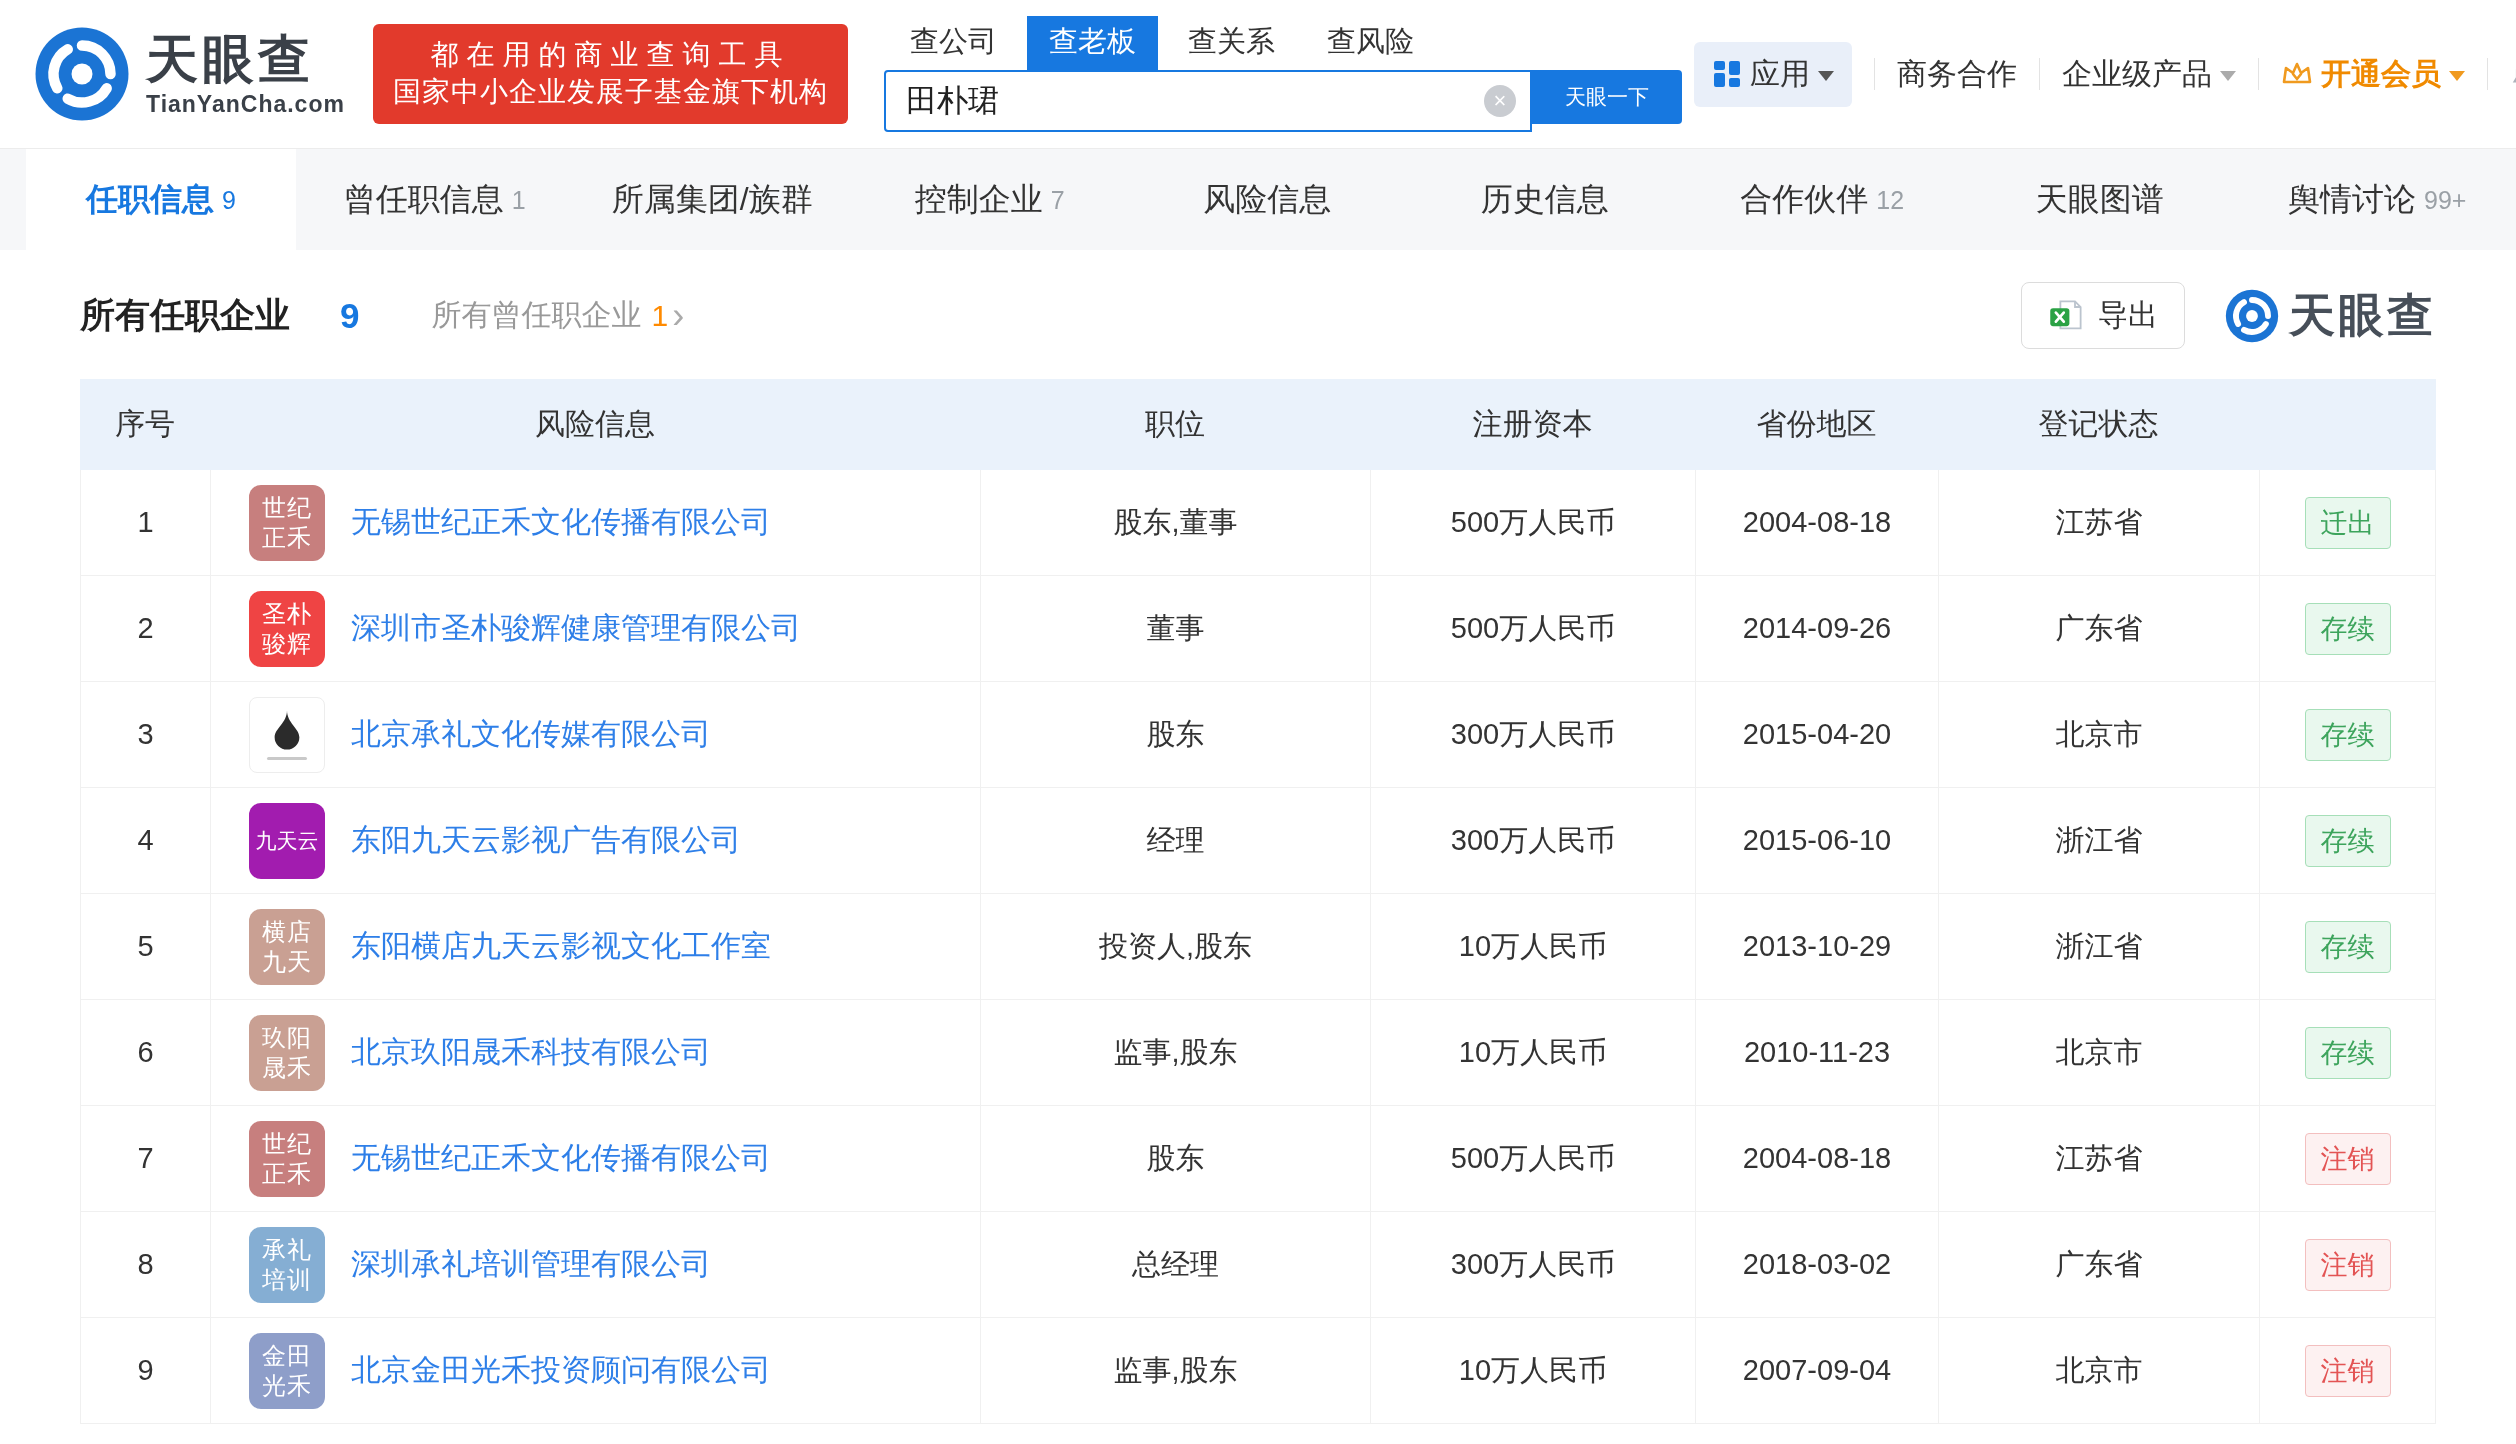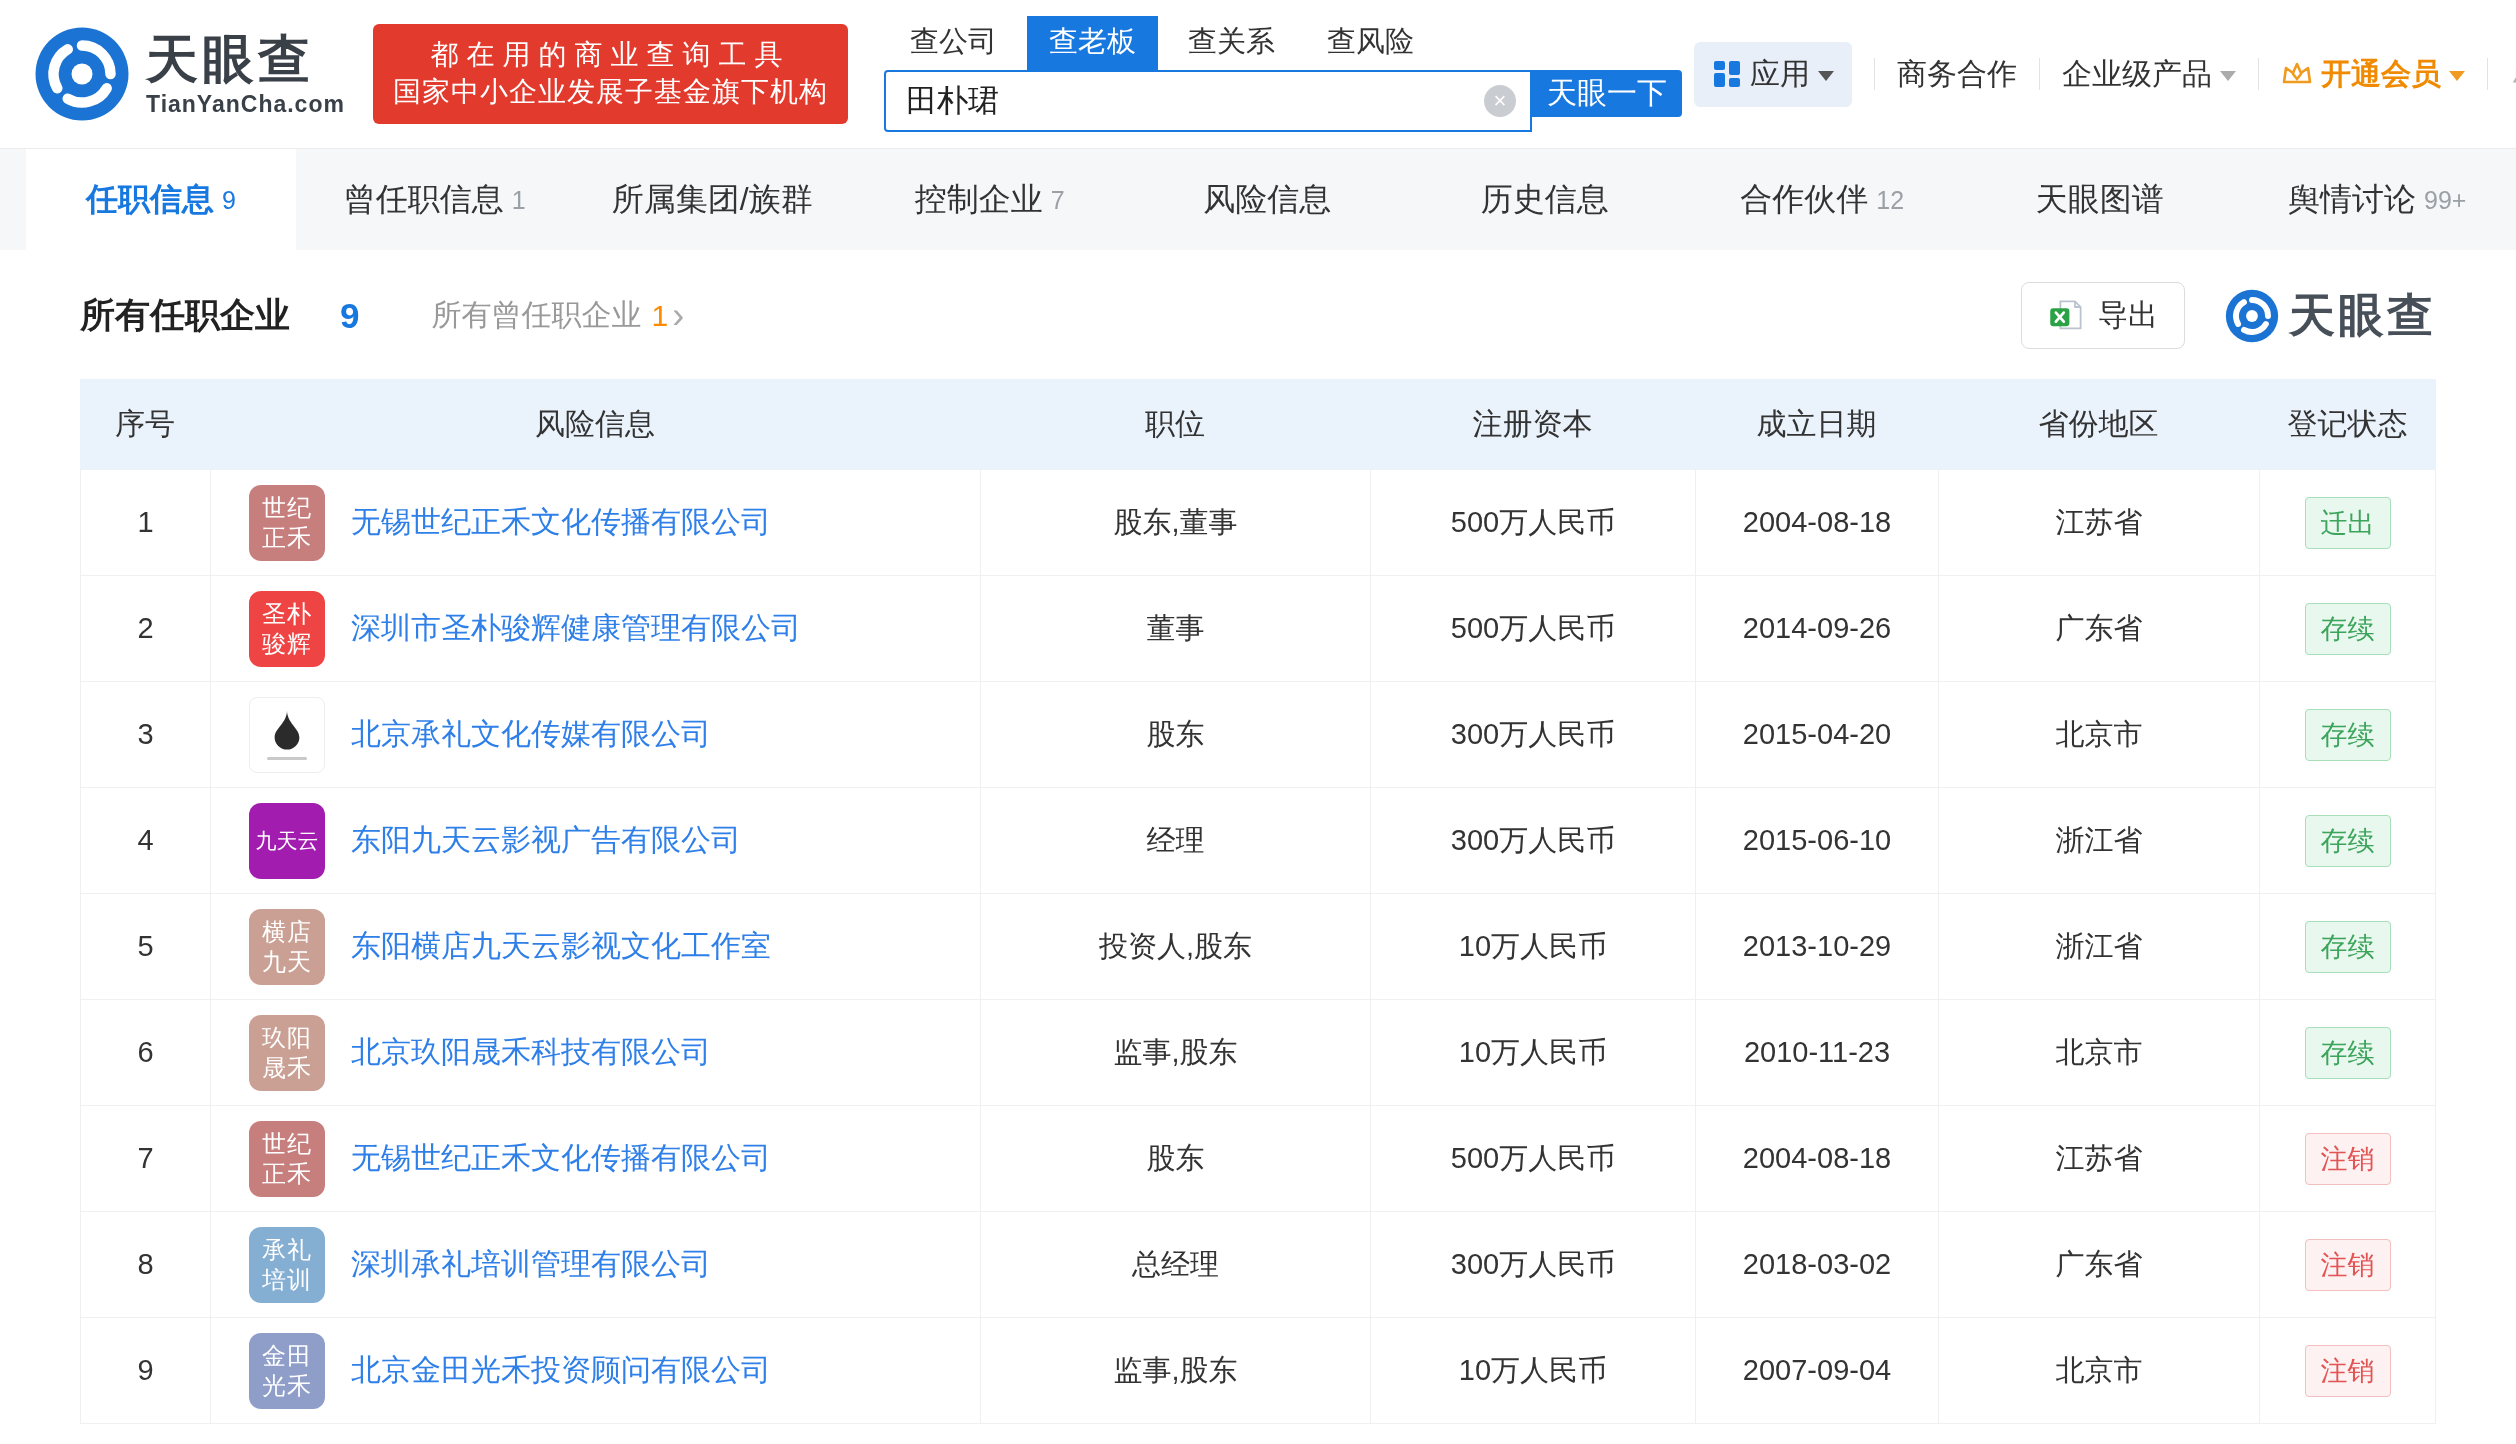--- a/index.html
+++ b/index.html
@@ -20,22 +20,22 @@
   .search-tabs { display:flex; gap:8px; padding-left:4px; }
   .stab { font-size:29px; color:#333; padding:6px 22px 8px; cursor:pointer; }
   .stab.active { background:#1778E0; color:#fff; }
   .search-row { display:flex; }
   .search-box { width:648px; height:62px; border:2px solid #1778E0; border-radius:4px 0 0 4px;
     display:flex; align-items:center; background:#fff; padding:0 14px 0 20px; }
   .search-box input { flex:1; border:none; outline:none; font-size:31px; color:#222;
     font-family:inherit; background:transparent; }
   .clear-btn { width:32px; height:32px; border-radius:50%; background:#C9CCD1; color:#fff;
     font-size:22px; line-height:31px; text-align:center; cursor:pointer; flex:none; }
-  .search-btn { width:150px; height:47px; background:#1778E0; color:#fff; border:none;
-    font-size:30px; border-radius:0 4px 4px 0; cursor:pointer; font-family:inherit; }
+  .search-btn { width:150px; height:54px; background:#1778E0; color:#fff; border:none;
+    font-size:21px; border-radius:0 4px 4px 0; cursor:pointer; font-family:inherit; }
 
   .top-nav { margin-left:auto; margin-right:26px; display:flex; align-items:center; gap:22px; flex:none;}
   .nav-item { display:flex; align-items:center; gap:8px; font-size:30px; color:#333; cursor:pointer; white-space:nowrap;}
   .apps-chip { background:#E9EFF9; border-radius:6px; padding:12px 18px; }
   .divider { width:1px; height:32px; background:#E3E3E3; flex:none;}
   .caret { width:0; height:0; border-left:8px solid transparent; border-right:8px solid transparent;
     border-top:10px solid #555; margin-top:4px;}
   .caret.grey { border-top-color:#ABABAB; }
   .caret.orange { border-top-color:#F09A1F; }
   .vip { color:#F08A00; font-weight:bold; }
@@ -236,21 +236,20 @@
         </div>
       </div>
     </div>
 
     <div class="tbl">
       <div class="thead" id="thead">
           <div class="th">序号</div>
           <div class="th">风险信息</div>
           <div class="th">职位</div>
           <div class="th">注册资本</div>
-          <div class="th">成立日期</div>
           <div class="th">省份地区</div>
           <div class="th">登记状态</div>
         </div>
       <div id="tbody">
           <div class="tr">
             <div class="td seq">1</div>
             <div class="td comp">
               <div class="badge-tile" style="background: rgb(199, 127, 126);">
                 <span class="bl">世纪</span>
                 <span class="bl">正禾</span>

